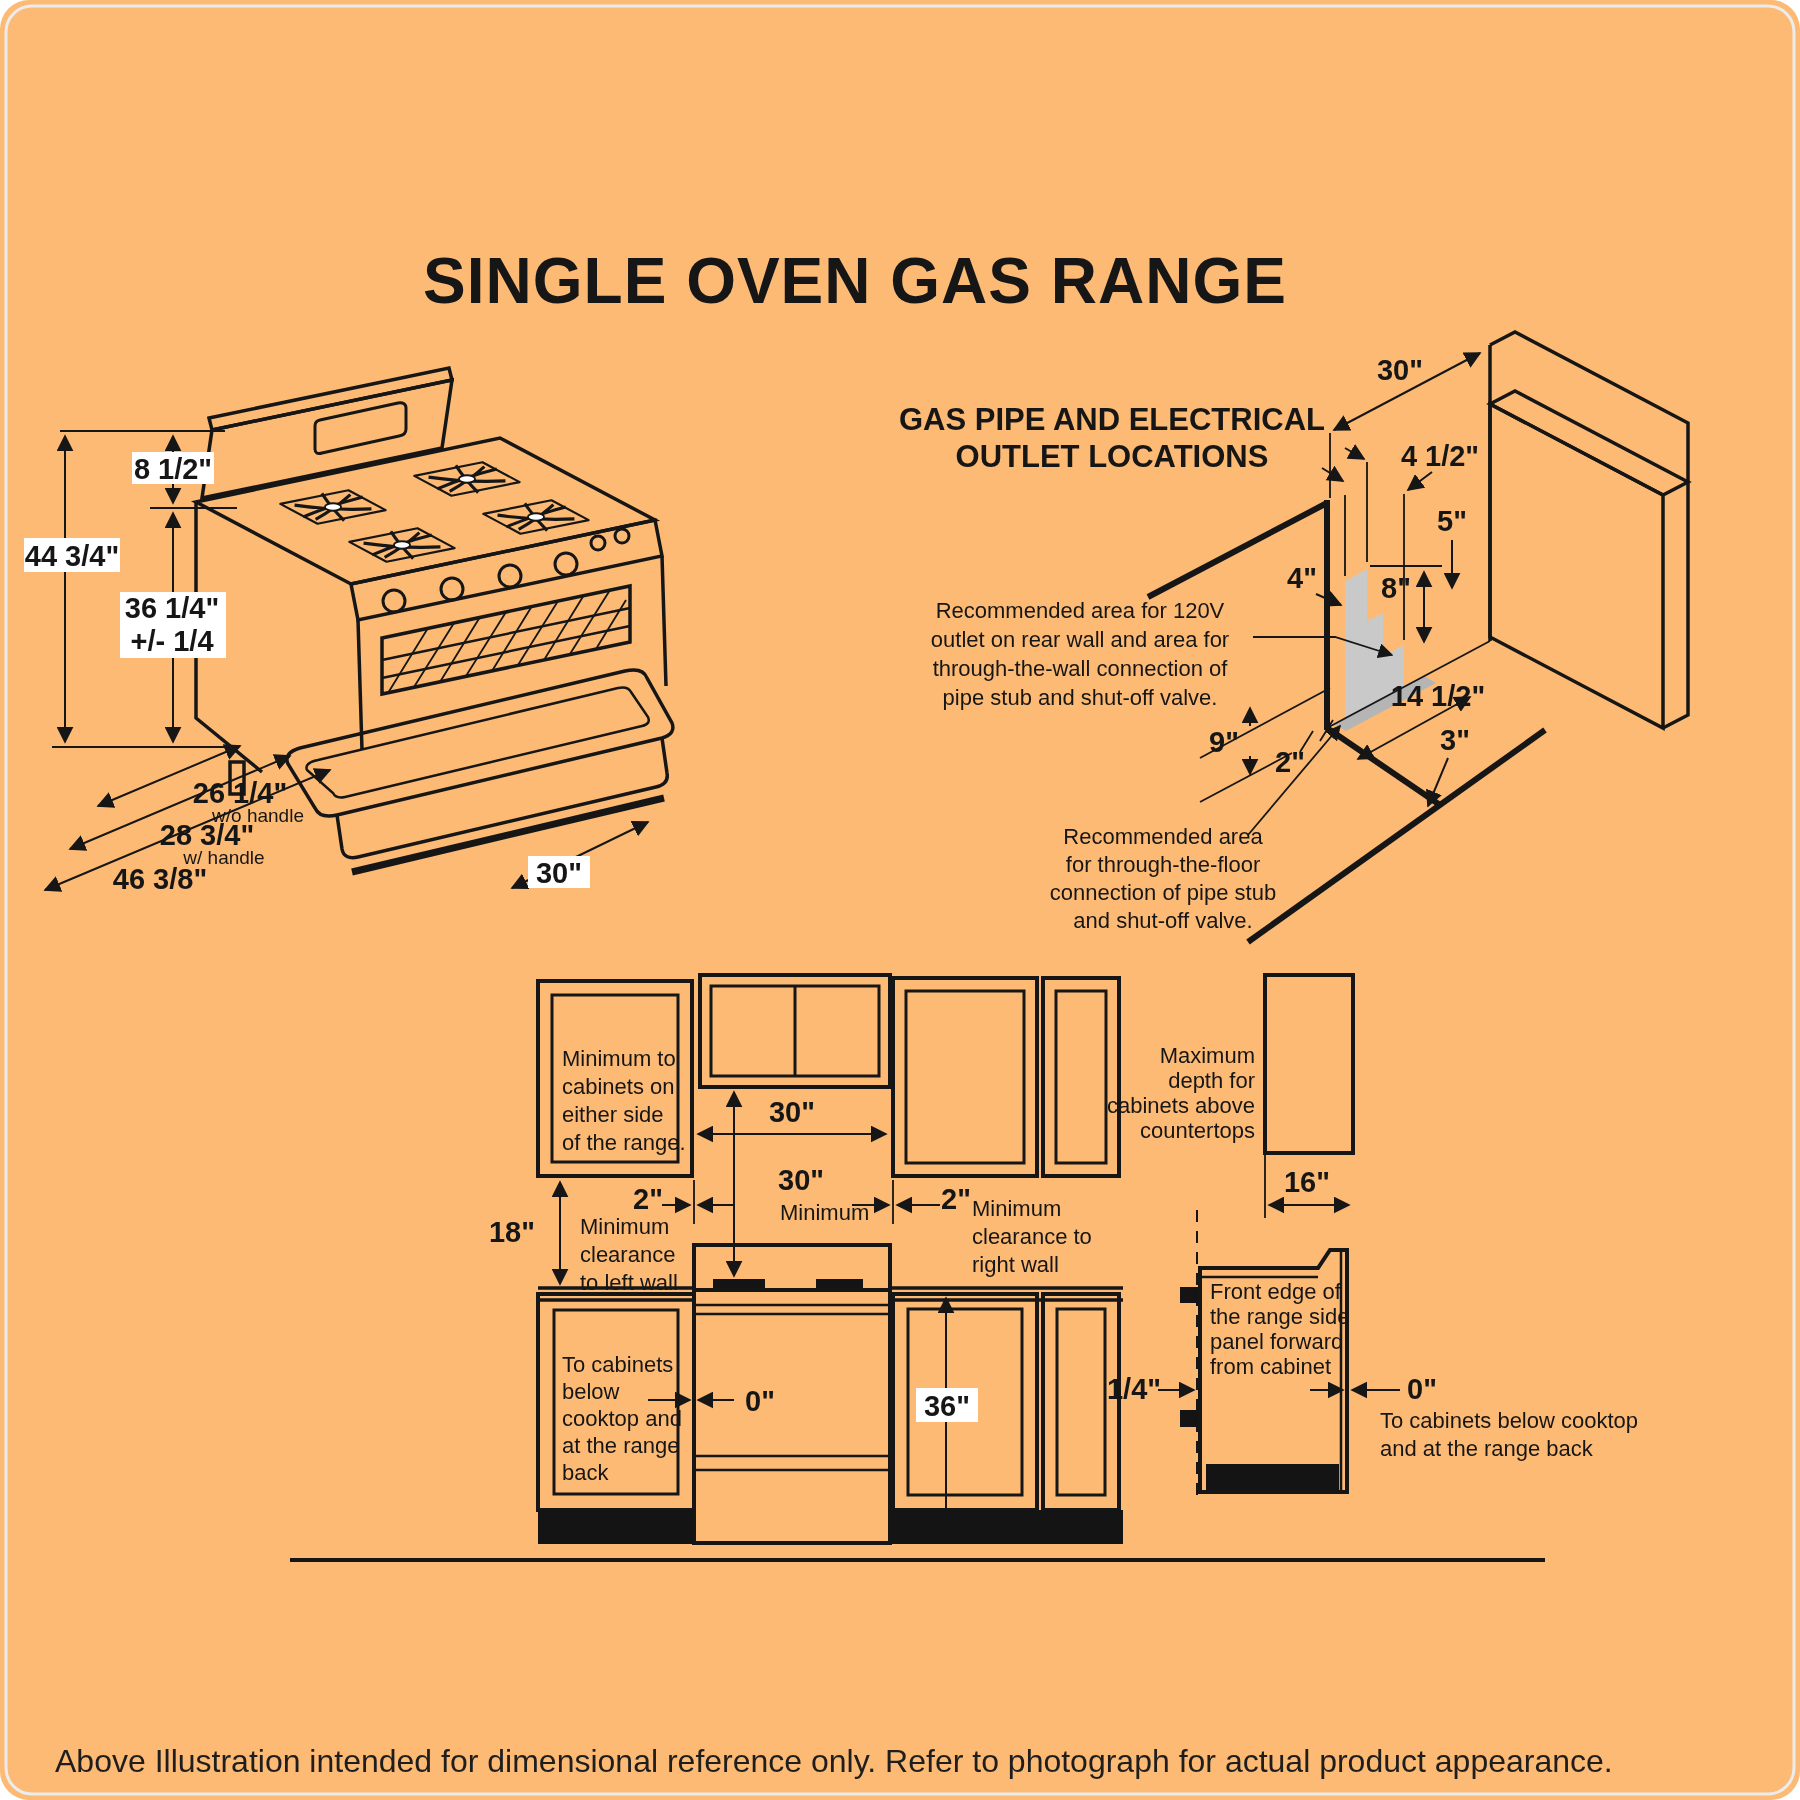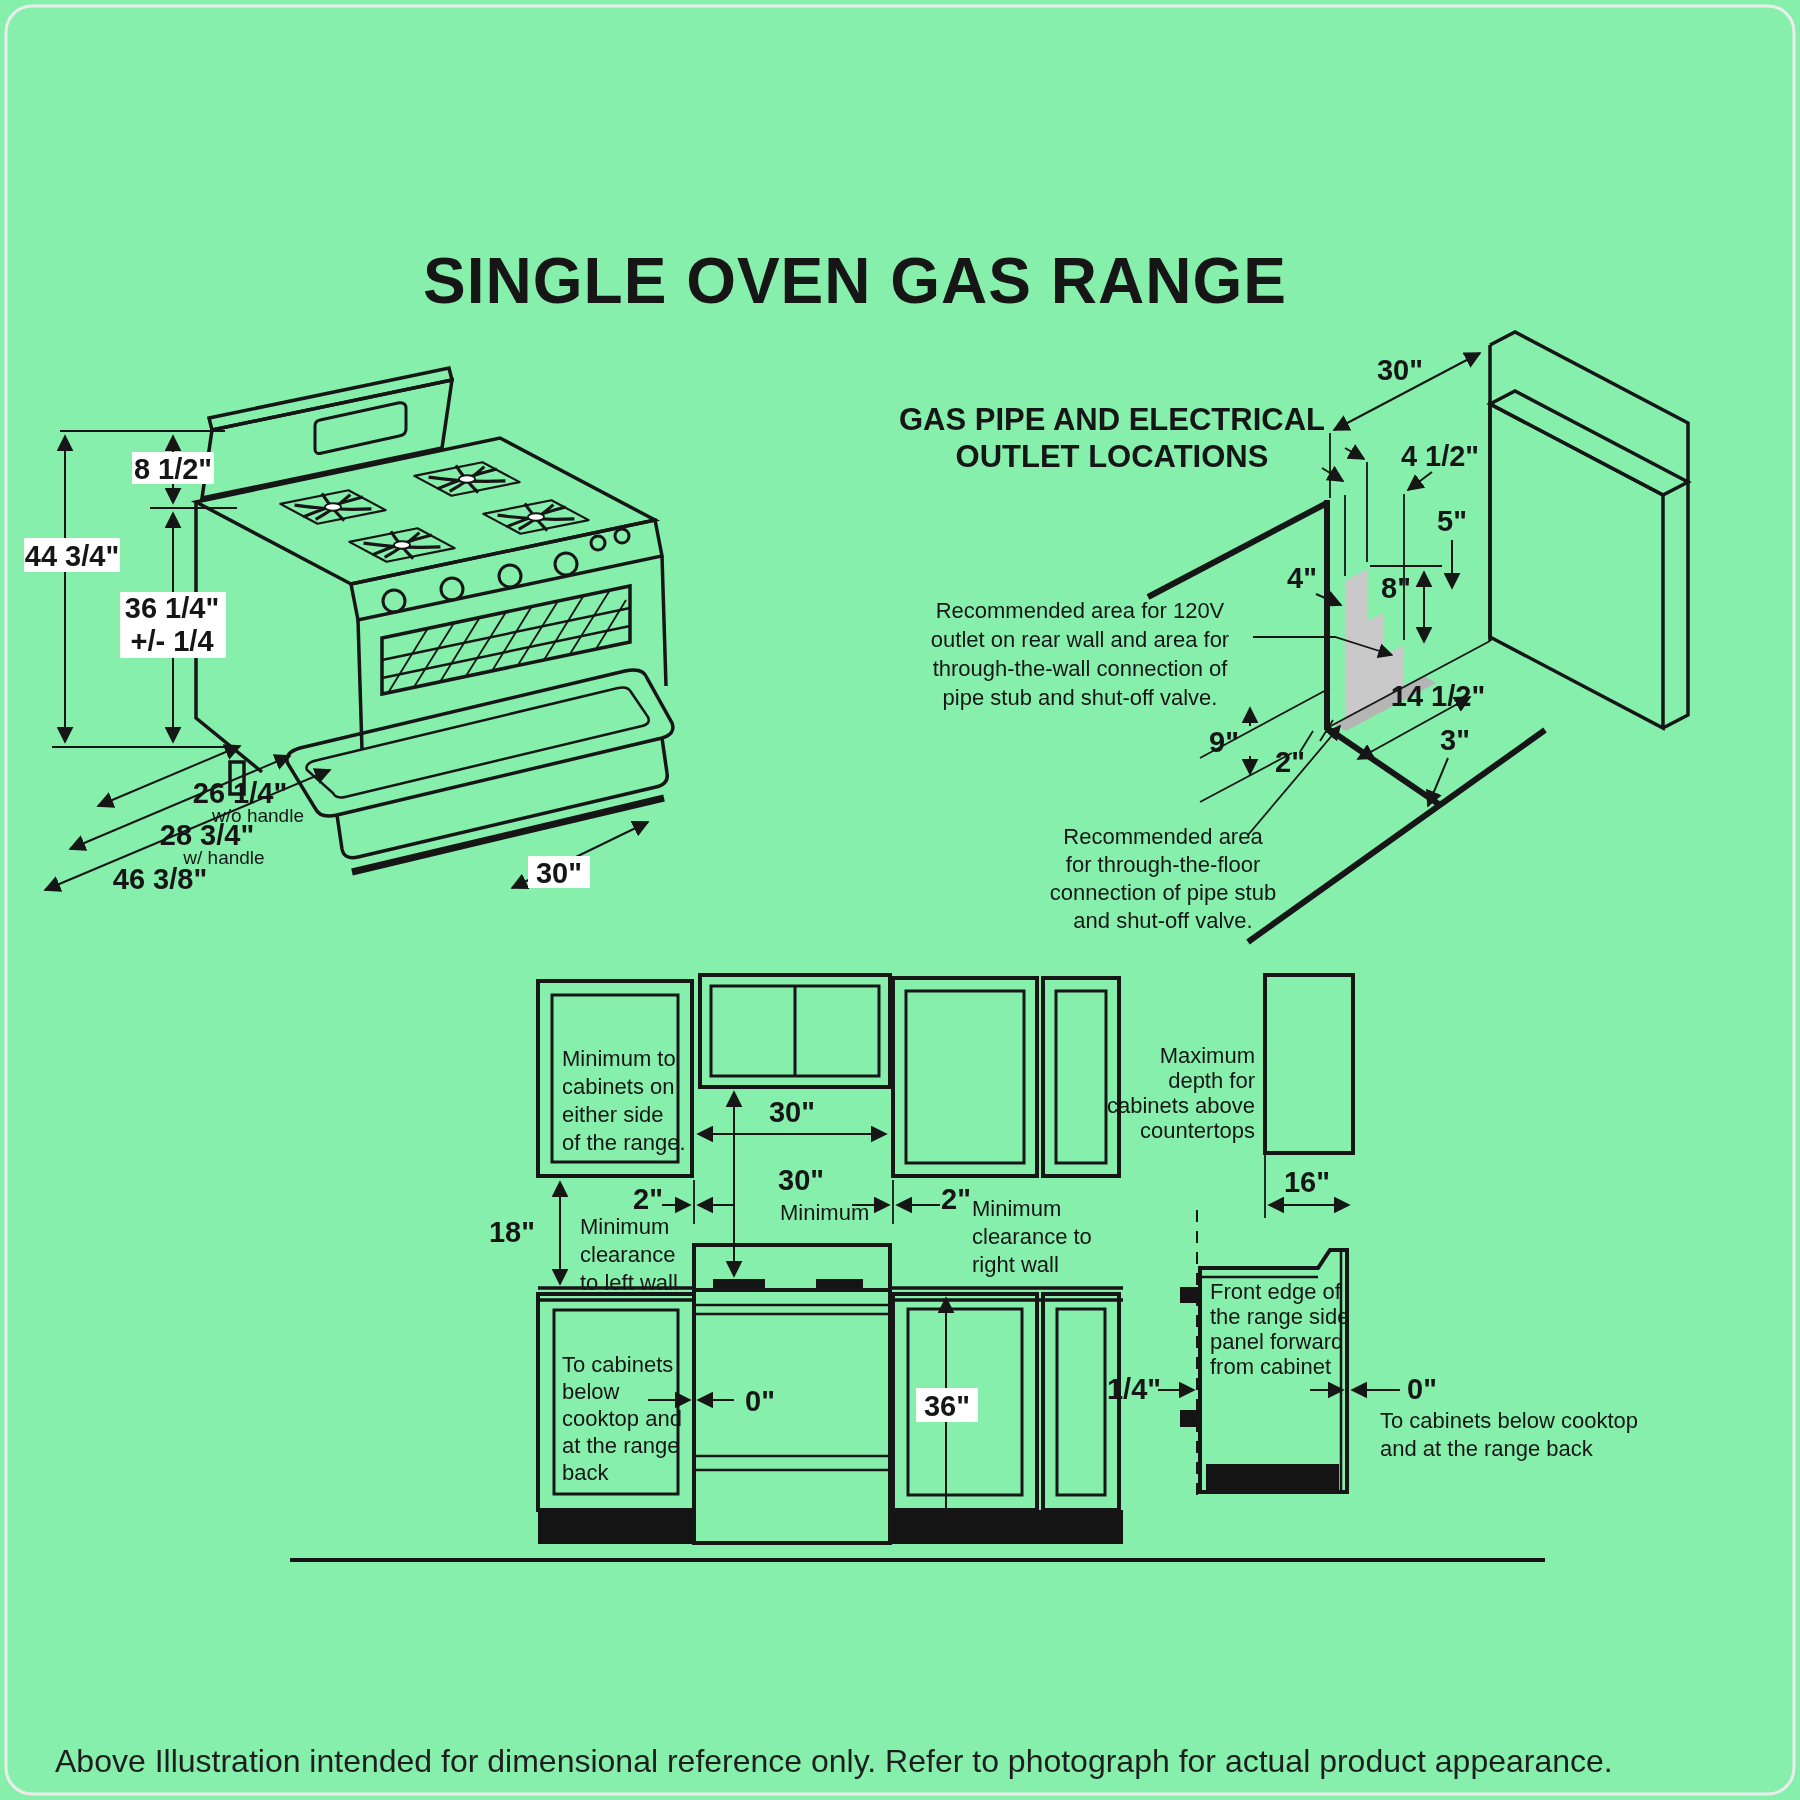--- a/index.html
+++ b/index.html
@@ -1,17 +1,17 @@
 <!DOCTYPE html>
 <html><head>
 <meta charset="utf-8">
 <style>
   html,body{margin:0;padding:0;background:#fff;}
-  #page{position:relative;width:1800px;height:1800px;background:#86efac;overflow:hidden;
-        font-family:"Liberation Sans",sans-serif;}
+  #page{position:relative;width:1800px;height:1800px;background:#fdba74;overflow:hidden;
+        font-family:"Liberation Sans",sans-serif;border-radius:29px;}
   svg{position:absolute;left:0;top:0;}
   text{fill:#161616;font-family:"Liberation Sans",sans-serif;}
   .title{font-size:64px;font-weight:bold;letter-spacing:1px;}
   .h2{font-size:31px;font-weight:bold;}
   .dlab{font-size:29px;font-weight:bold;}
   .note{font-size:22px;}
   .note-sm{font-size:19px;}
   .footer{font-size:32px;fill:#1e1e1e;}
   .ln{stroke:#161616;fill:none;}
   .thick{stroke-width:6;}

